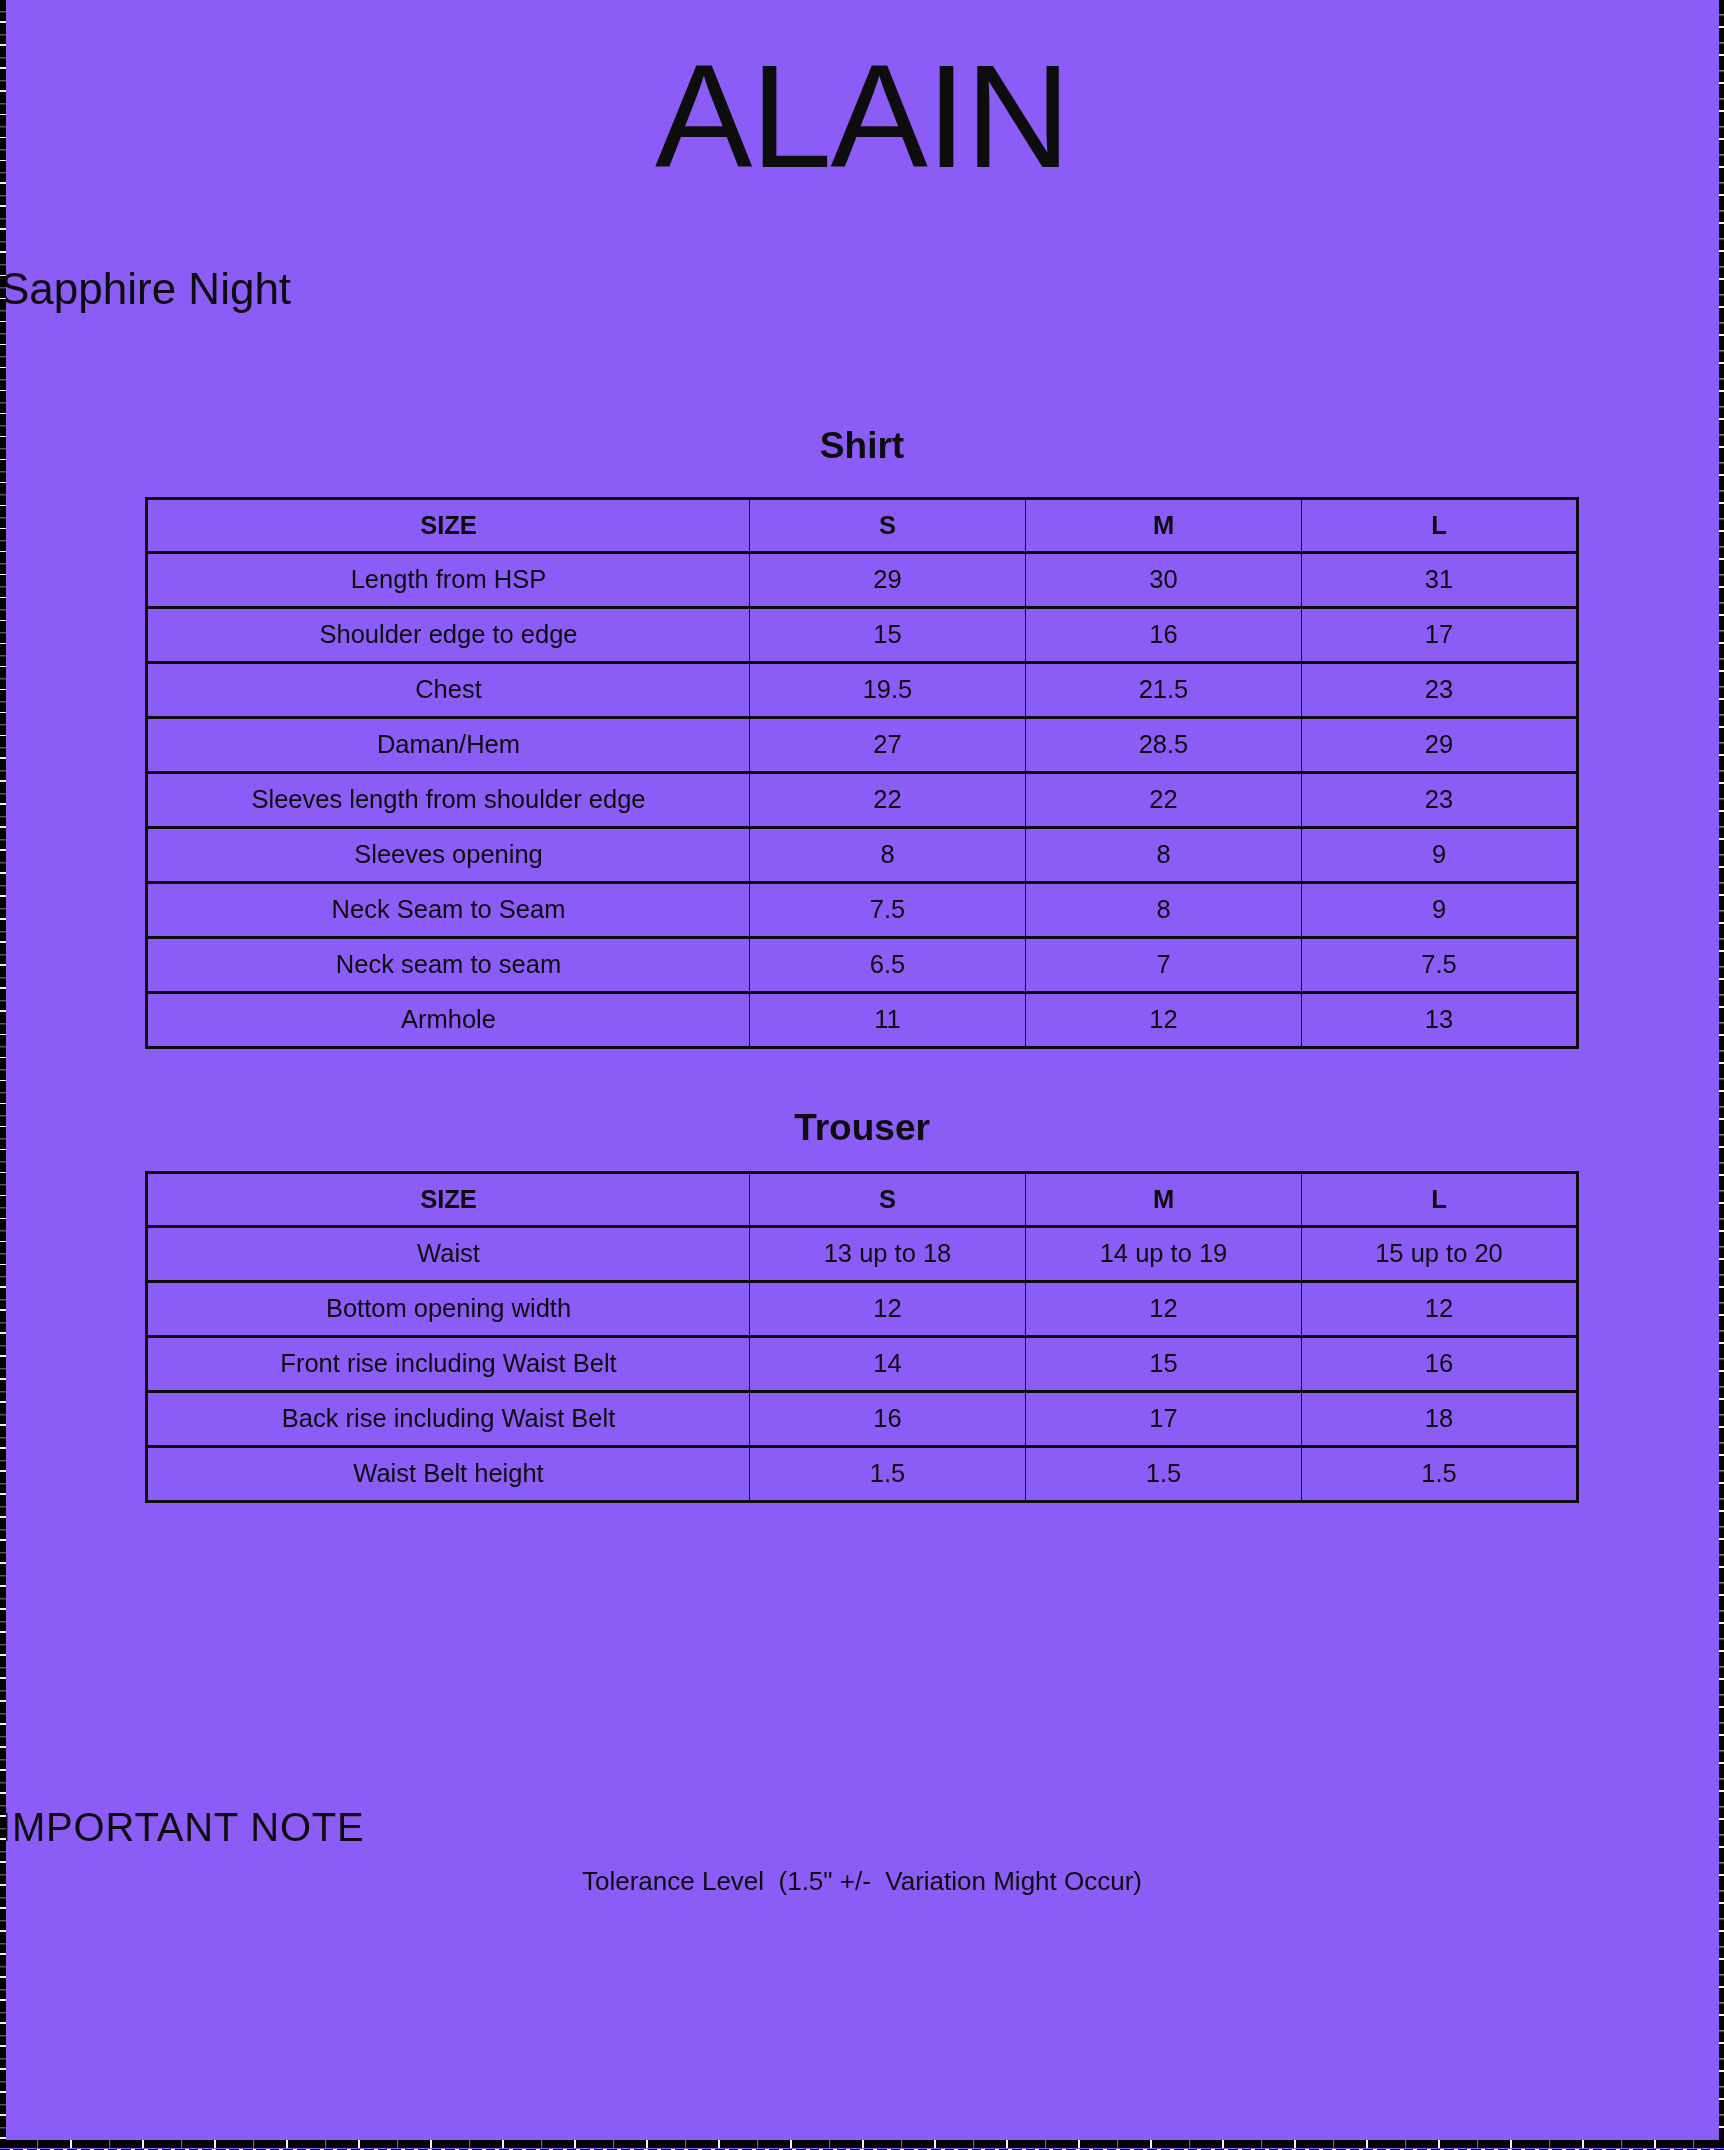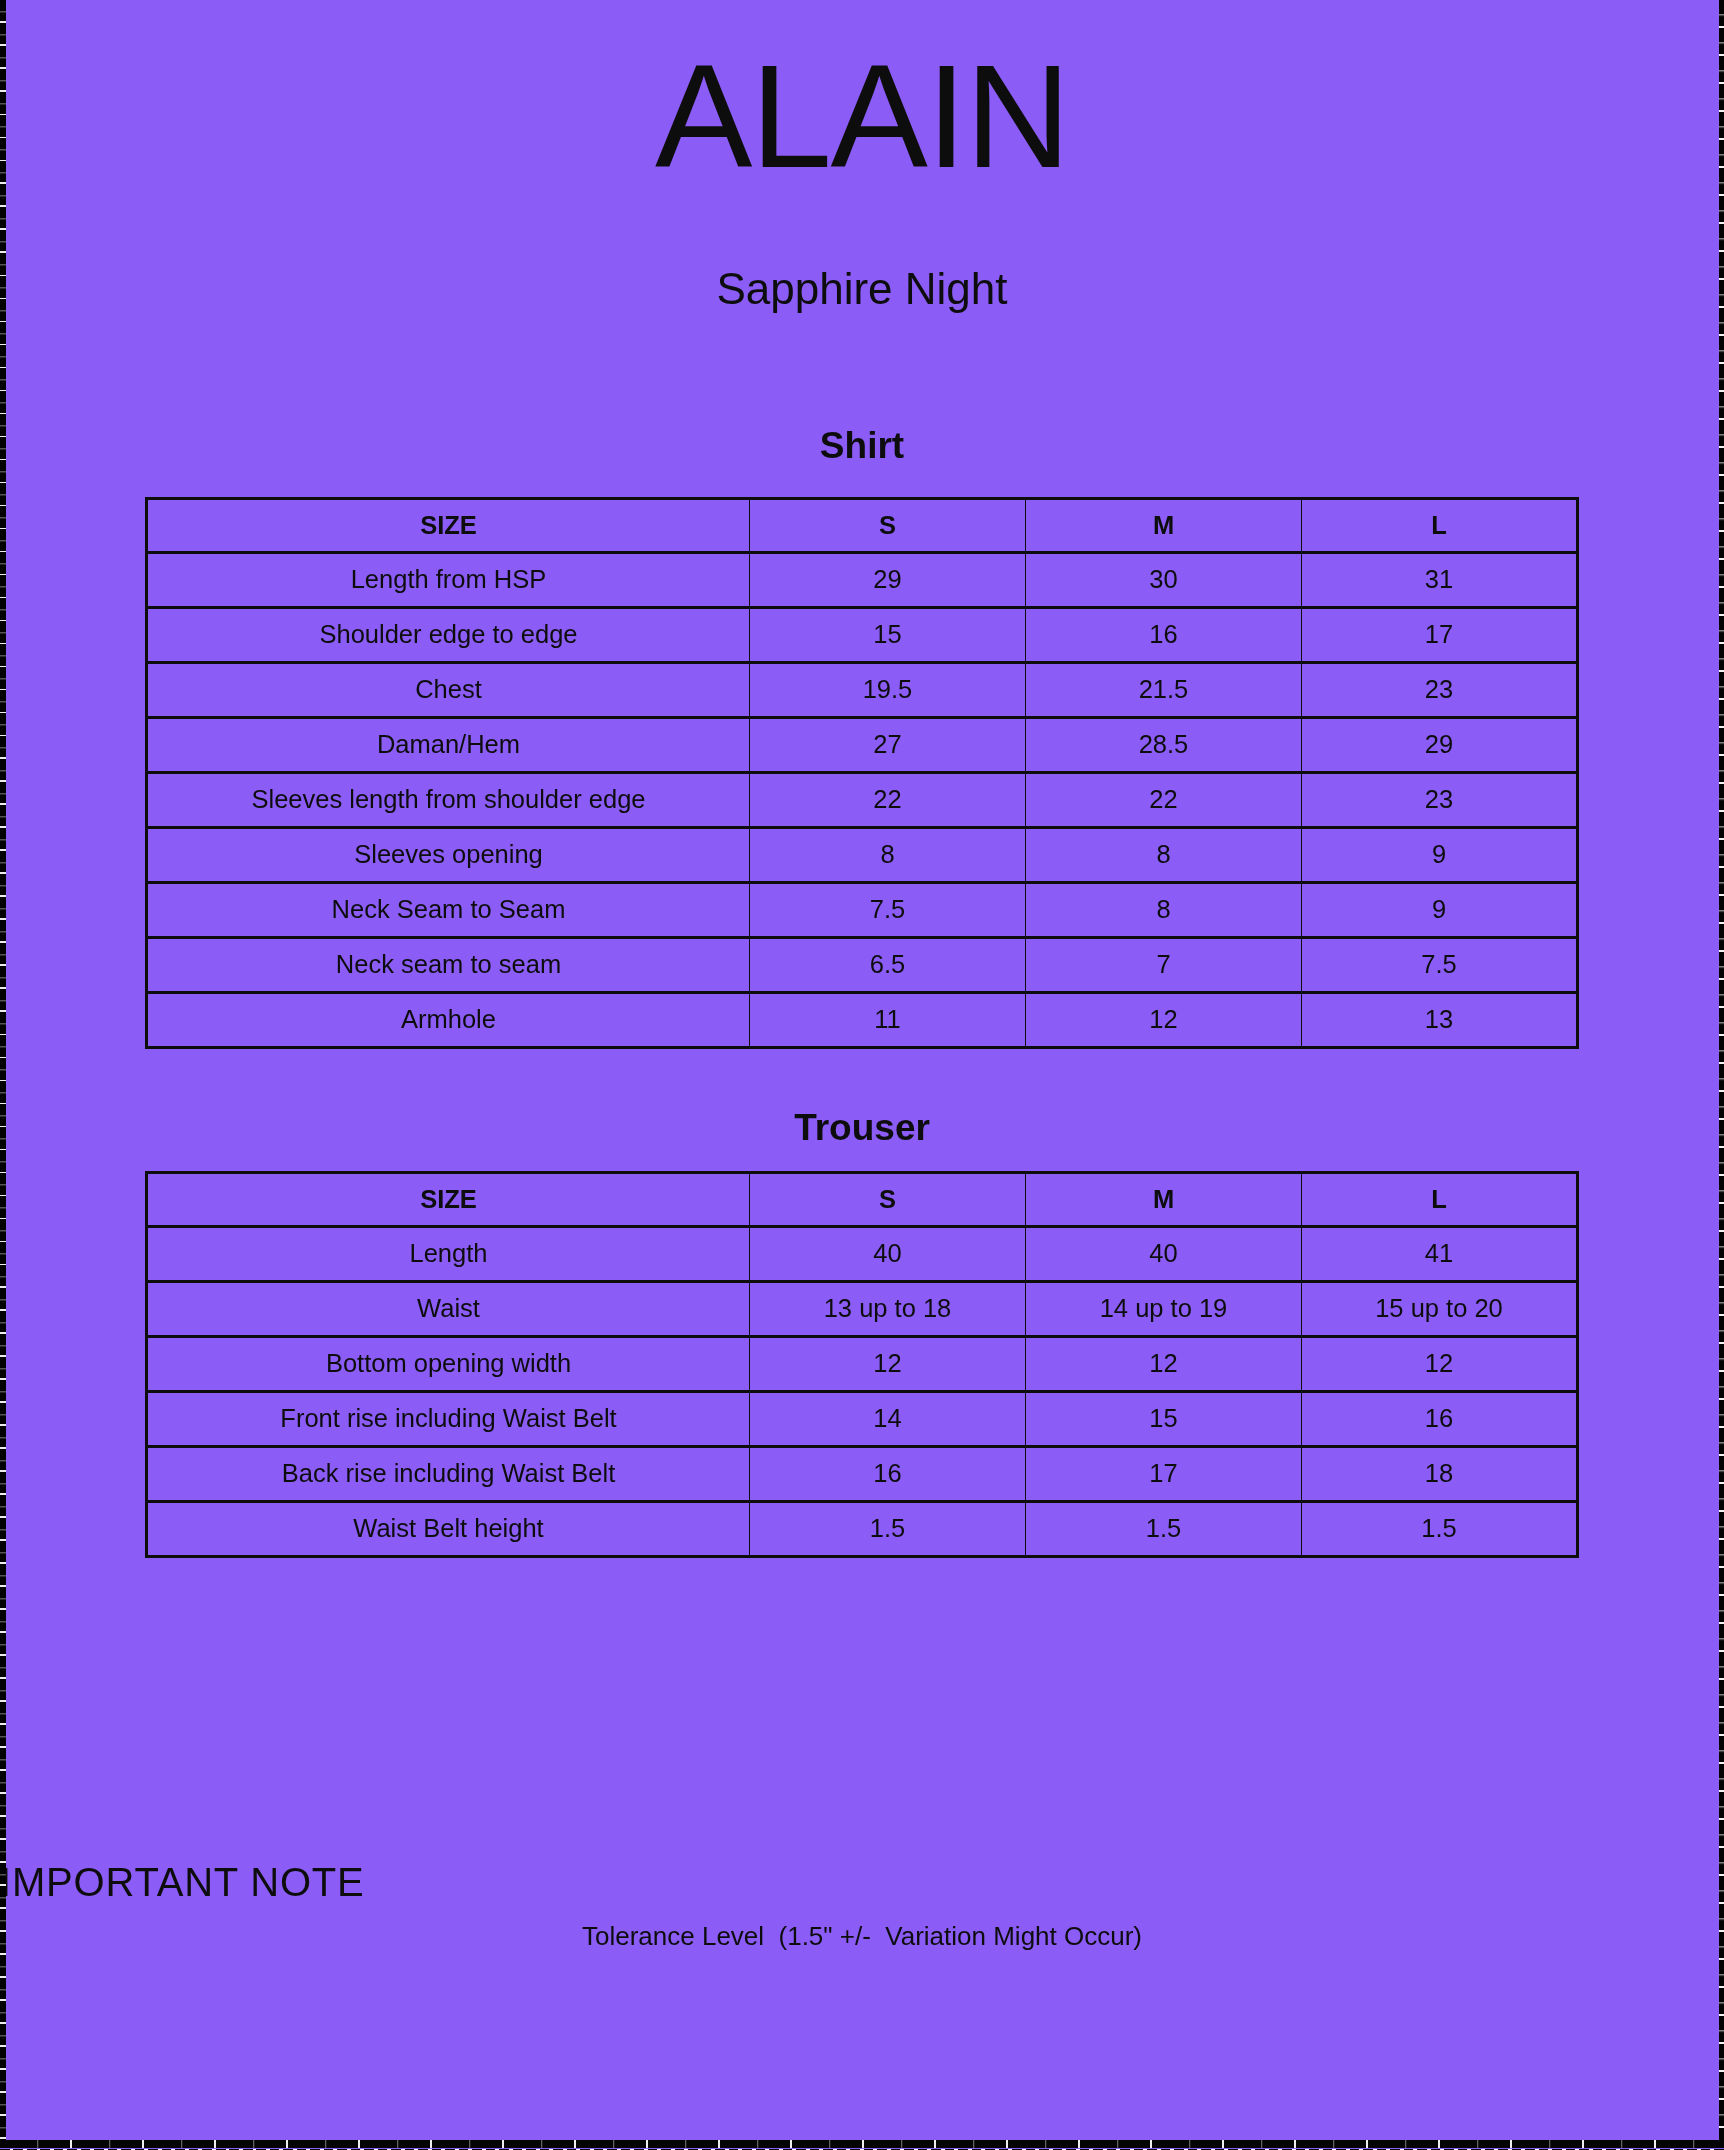--- a/index.html
+++ b/index.html
@@ -42,21 +42,21 @@
     margin-top: 44px;
     text-align: center;
     font-size: 146px;
     line-height: 1;
     font-weight: 400;
     letter-spacing: -1.6px;
     white-space: nowrap;
   }
   .product {
     margin-top: 73px;
-    text-align: center;
+    text-align: left;
     font-size: 44px;
     line-height: 1.2;
     font-weight: 400;
   }
   .section-title {
     margin-top: 108px;
     text-align: center;
     font-size: 37px;
     line-height: 1.2;
     font-weight: 700;
@@ -199,26 +199,20 @@
     <thead>
           <tr>
             <th>SIZE</th>
             <th>S</th>
             <th>M</th>
             <th>L</th>
           </tr>
         </thead>
         <tbody>
           <tr>
-            <td>Length</td>
-            <td>40</td>
-            <td>40</td>
-            <td>41</td>
-          </tr>
-          <tr>
             <td>Waist</td>
             <td>13 up to 18</td>
             <td>14 up to 19</td>
             <td>15 up to 20</td>
           </tr>
           <tr>
             <td>Bottom opening width</td>
             <td>12</td>
             <td>12</td>
             <td>12</td>

